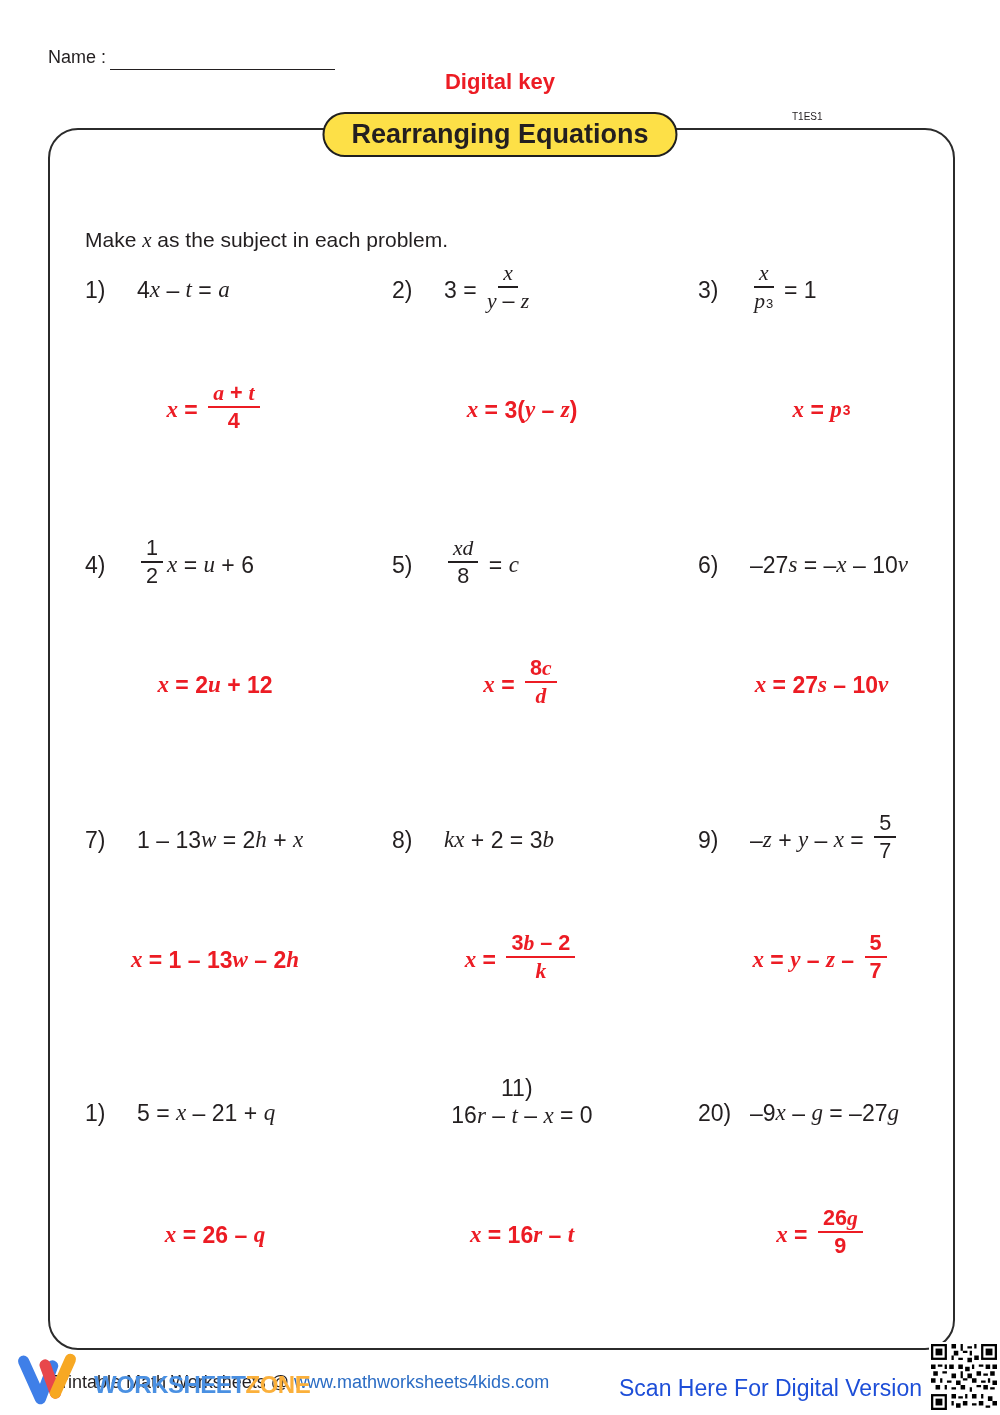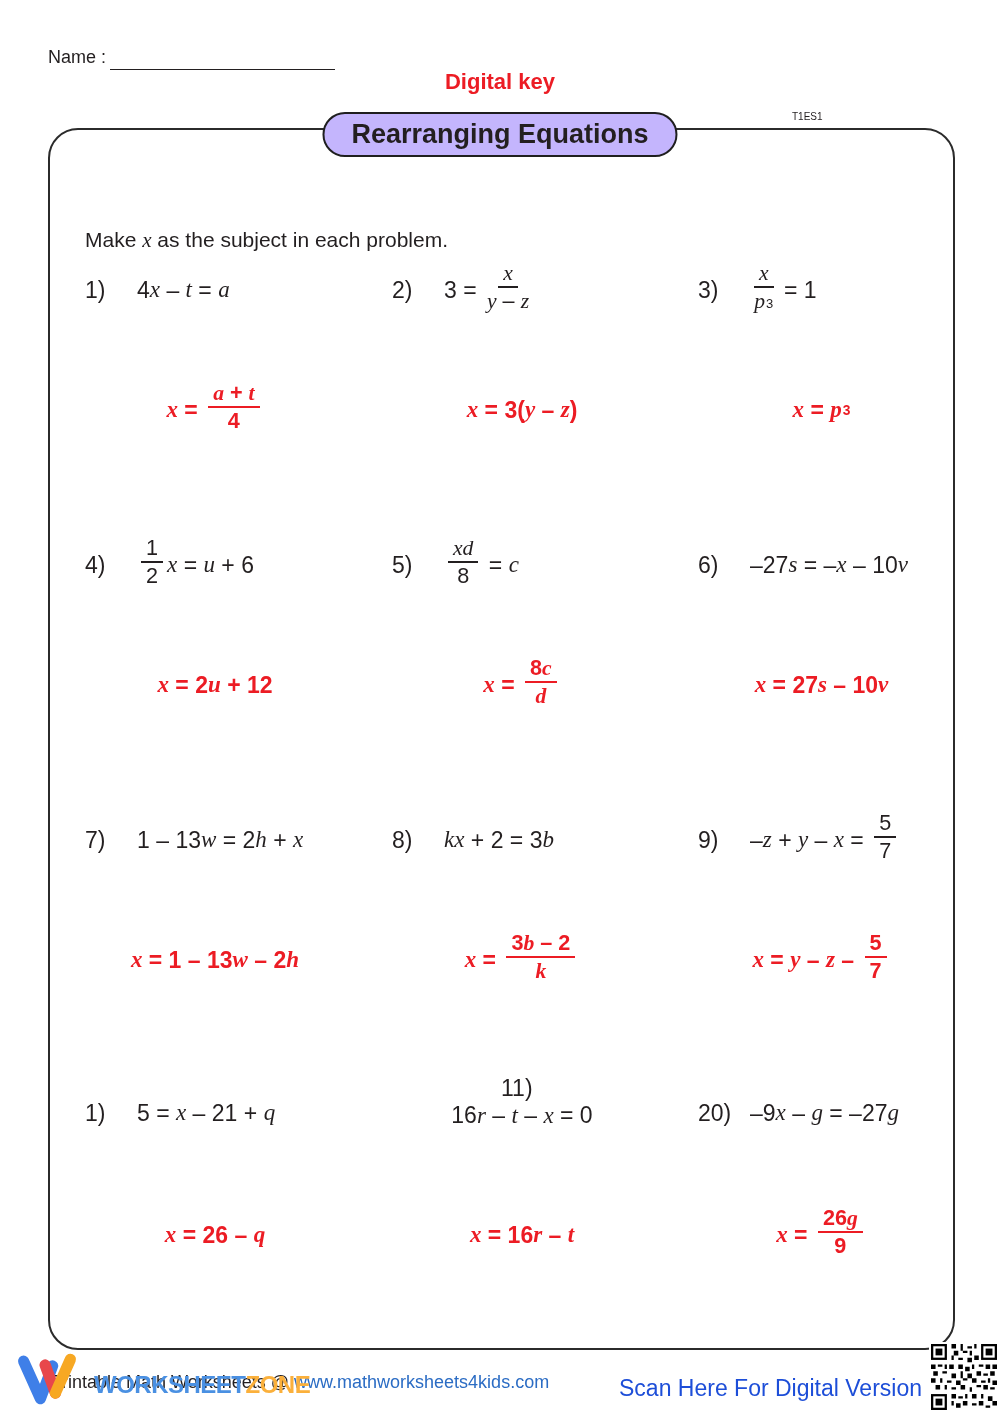--- a/index.html
+++ b/index.html
@@ -6,21 +6,21 @@
   * { margin:0; padding:0; box-sizing:border-box; }
   body { background:#fff; font-family:"Liberation Sans",sans-serif; color:var(--ink); }
   .page { position:relative; width:1000px; height:1415px; background:#fff; overflow:hidden; }
 
   .name-label { position:absolute; left:48px; top:47px; font-size:18px; }
   .name-line { position:absolute; left:110px; top:44px; width:225px; height:26px; border-bottom:1.5px solid var(--ink); }
   .answer-key { position:absolute; left:0; right:0; top:69px; text-align:center; font-size:22px; font-weight:bold; color:var(--red); }
   .sheet-code { position:absolute; left:792px; top:111px; font-size:10px; }
 
   .main-box { position:absolute; left:48px; top:128px; width:907px; height:1222px; border:2.5px solid #2b2b2b; border-radius:30px; background:#fff; }
-  .title-pill { position:absolute; left:50%; transform:translateX(-50%); top:112px; background:#c4b5fd; border:2.5px solid #1f1f1f; border-radius:26px; padding:5px 27px; font-size:27px; font-weight:bold; z-index:3; white-space:nowrap; }
+  .title-pill { position:absolute; left:50%; transform:translateX(-50%); top:112px; background:#fde047; border:2.5px solid #1f1f1f; border-radius:26px; padding:5px 27px; font-size:27px; font-weight:bold; z-index:3; white-space:nowrap; }
 
   .instruction { position:absolute; left:85px; top:196px; font-size:21px; z-index:2;margin-top:32px; }
   .instr-var { font-family:"Liberation Serif",serif; font-style:italic; }
 
   
   .tk-v { font-family:"Liberation Serif",serif; font-style:italic; }
   .tk-n, .tk-o { font-family:"Liberation Sans",sans-serif; white-space:pre; }
   .tk-s { font-family:"Liberation Sans",sans-serif; font-size:0.6em; vertical-align:0.62em; margin-left:1px; }
   .frac { display:inline-flex; flex-direction:column; align-items:center; vertical-align:middle; margin:0 4px; line-height:1.12; font-size:0.94em; transform:translateY(-3px); }
   .fr-num { border-bottom:2px solid currentColor; padding:0 5px 1px; display:inline-flex; align-items:baseline; }

